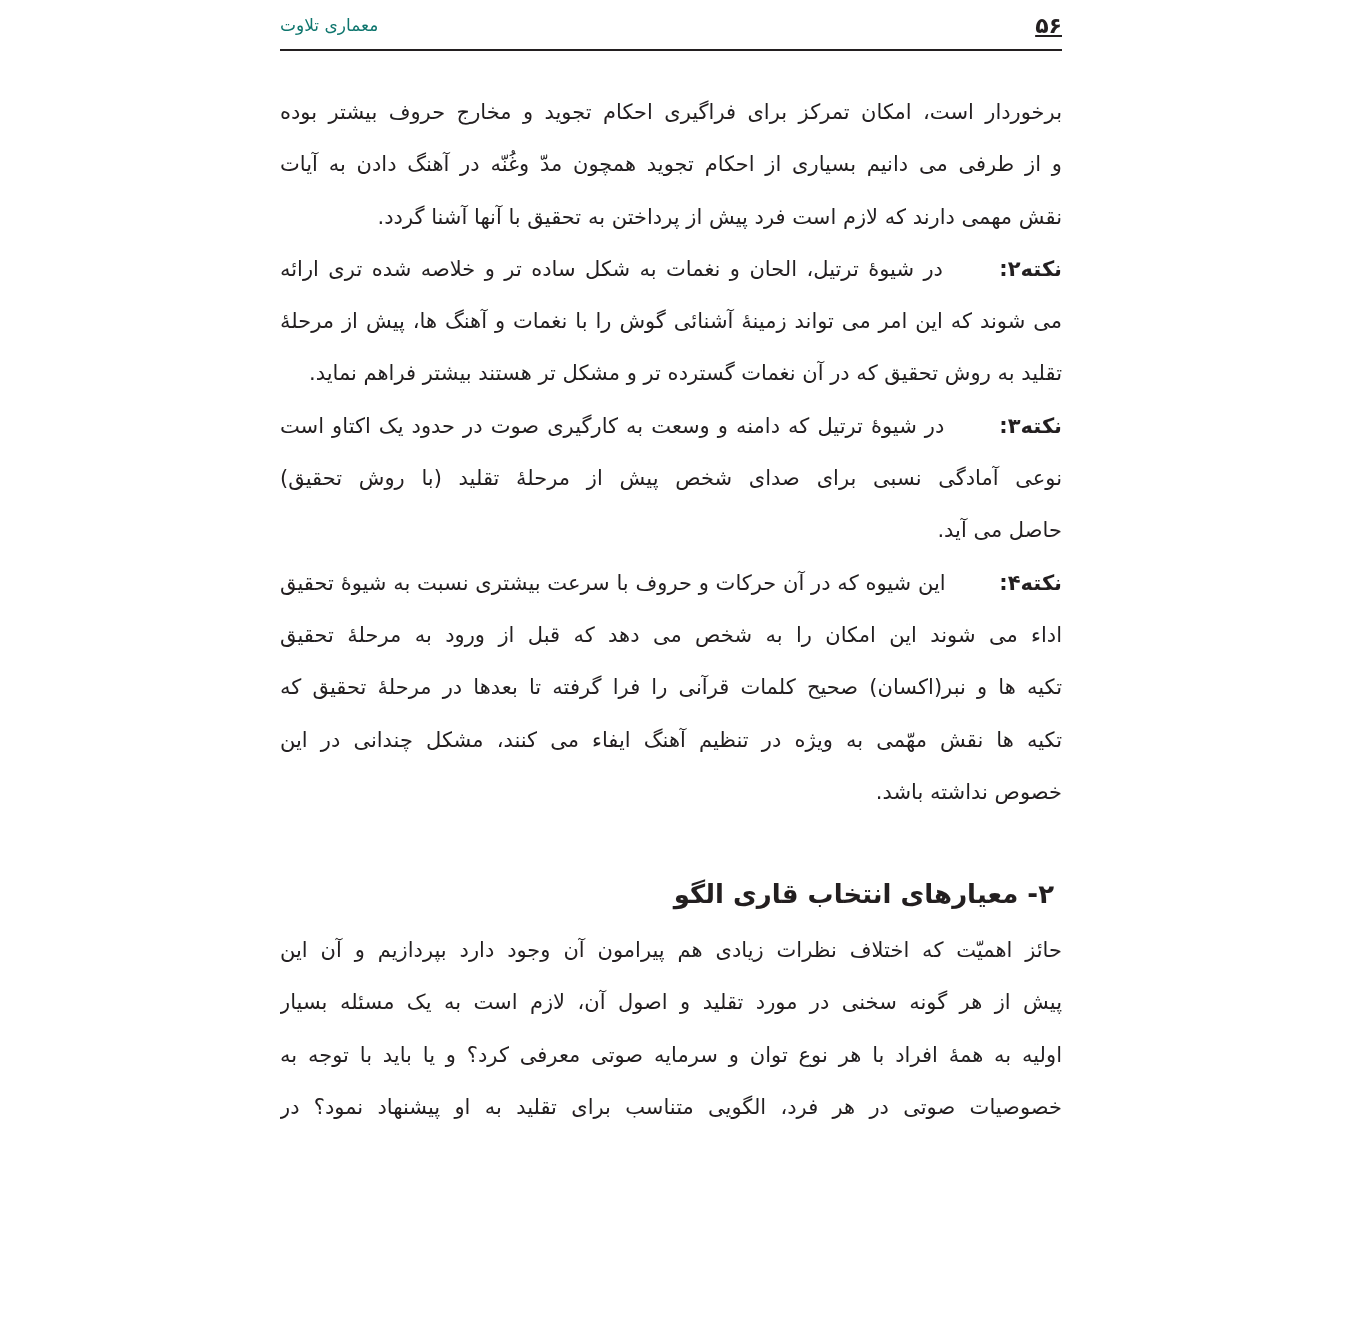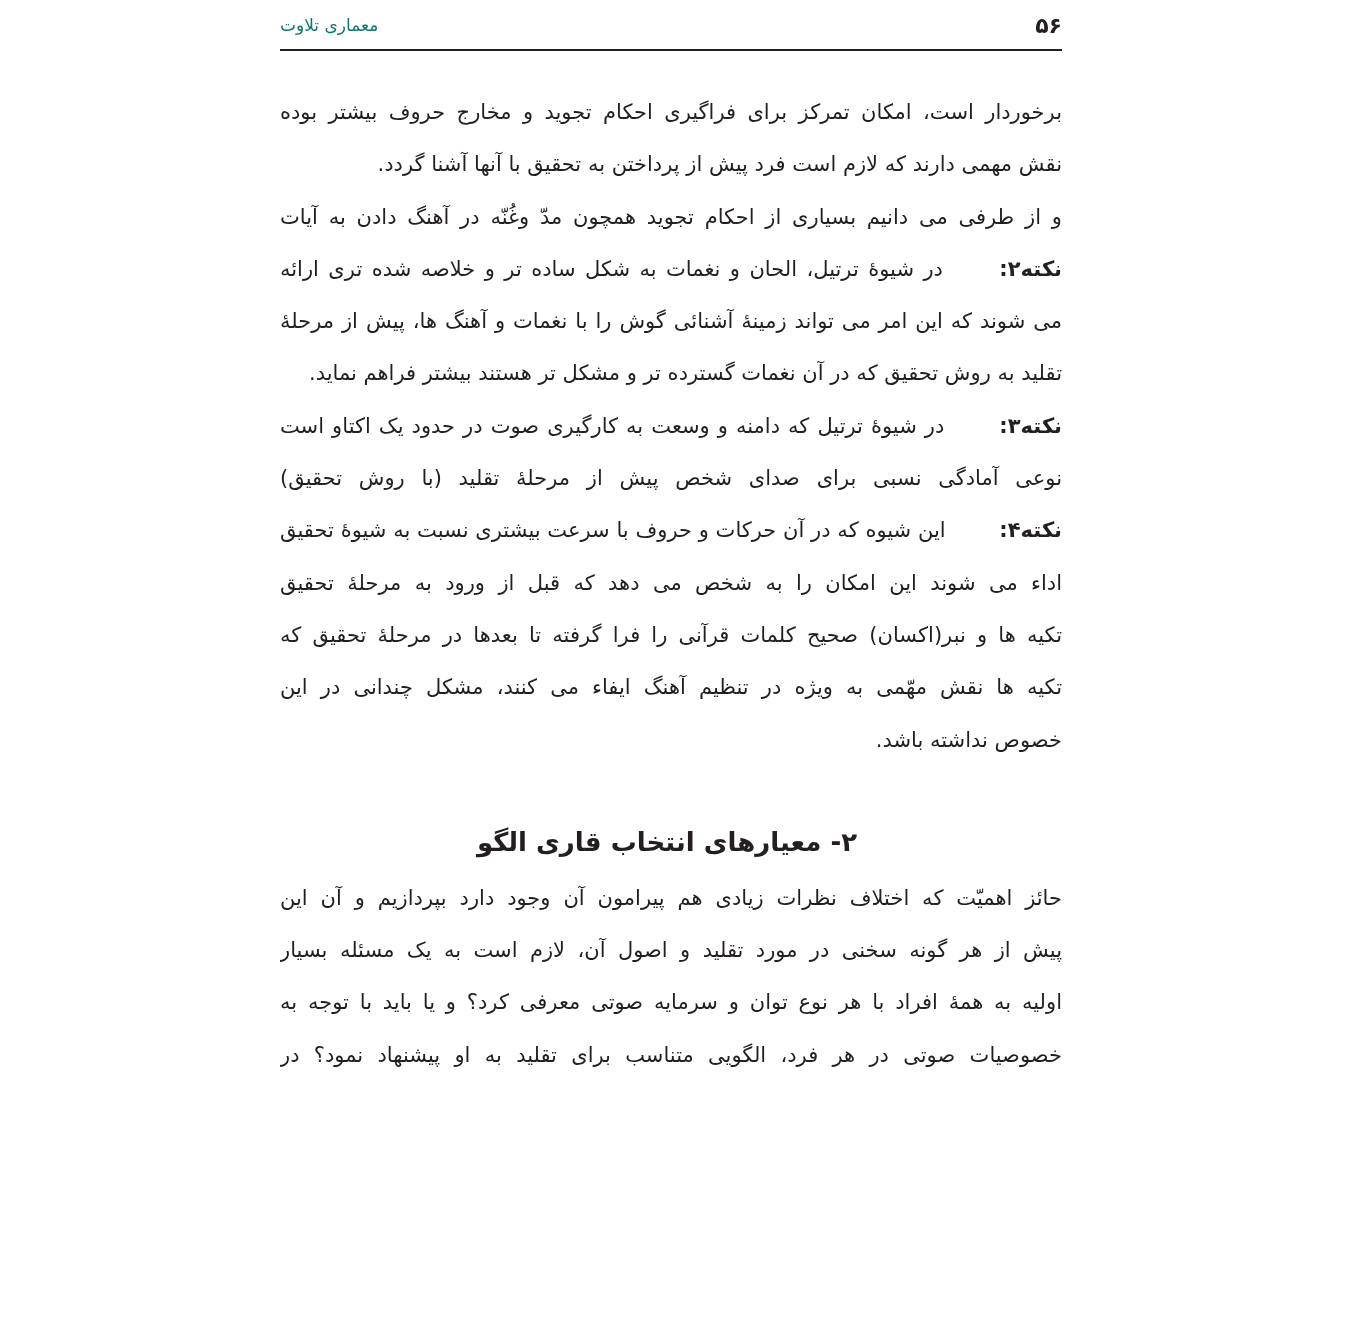--- a/index.html
+++ b/index.html
@@ -29,20 +29,21 @@
       width: 782px;
       height: 30px;
       display: flex;
       justify-content: space-between;
       align-items: center;
     }
     .page-number {
       font-size: 22px;
       font-weight: bold;
       color: #231f20;
+      text-decoration: underline;
     }
     .running-title {
       font-size: 17px;
       color: #0f766e;
     }
     .header-rule {
       position: absolute;
       top: 49px;
       left: 0;
       width: 782px;
@@ -72,52 +73,53 @@
       margin-left: 47px;
     }
     .gap {
       height: 46px;
     }
     .section-heading {
       height: 60px;
       line-height: 60px;
       font-size: 26px;
       font-weight: bold;
-      text-align: center;
+      text-align: right;
       padding-right: 8px;
     }
   </style>
 </head>
 <body>
 
 <div class="page">
 
   <div class="running-header">
     <span class="page-number">۵۶</span>
     <span class="running-title">معماری تلاوت</span>
   </div>
   <div class="header-rule"></div>
 
   <div class="body-text">
 
     <div>
       <div class="line">برخوردار است، امکان تمرکز برای فراگیری احکام تجوید و مخارج حروف بیشتر بوده</div>
+      <div class="line">و از طرفی می دانیم بسیاری از احکام  تجوید همچون مدّ وغُنّه در آهنگ دادن به آیات</div>
       <div class="line last">نقش مهمی دارند که لازم است فرد پیش از پرداختن به تحقیق با آنها آشنا گردد.</div>
-      <div class="line">و از طرفی می دانیم بسیاری از احکام  تجوید همچون مدّ وغُنّه در آهنگ دادن به آیات</div>
     </div>
 
     <div>
       <div class="line"><span class="note-label">نکته۲:</span><span> در شیوهٔ ترتیل، الحان و نغمات به شکل ساده تر و خلاصه شده تری ارائه</span></div>
       <div class="line">می شوند که این امر می تواند زمینهٔ آشنائی گوش را با نغمات و آهنگ ها، پیش از مرحلهٔ</div>
       <div class="line last">تقلید به روش تحقیق که در آن نغمات گسترده تر و مشکل تر هستند بیشتر فراهم نماید.</div>
     </div>
 
     <div>
       <div class="line"><span class="note-label">نکته۳:</span><span> در شیوهٔ ترتیل که دامنه و وسعت به کارگیری صوت در حدود یک اکتاو است</span></div>
       <div class="line">نوعی آمادگی نسبی  برای صدای شخص پیش از مرحلهٔ تقلید (با روش تحقیق)</div>
+      <div class="line last">حاصل می آید.</div>
     </div>
 
     <div>
       <div class="line"><span class="note-label">نکته۴:</span><span> این شیوه که در آن حرکات و حروف با سرعت بیشتری نسبت به شیوهٔ تحقیق</span></div>
       <div class="line">اداء می شوند این امکان را به شخص می دهد که قبل از ورود به مرحلهٔ تحقیق</div>
       <div class="line">تکیه ها و نبر(اکسان) صحیح کلمات قرآنی را فرا گرفته تا بعدها در مرحلهٔ تحقیق که</div>
       <div class="line">تکیه ها نقش مهّمی به ویژه در تنظیم آهنگ ایفاء می کنند، مشکل چندانی در این</div>
       <div class="line last">خصوص نداشته باشد.</div>
     </div>
 

